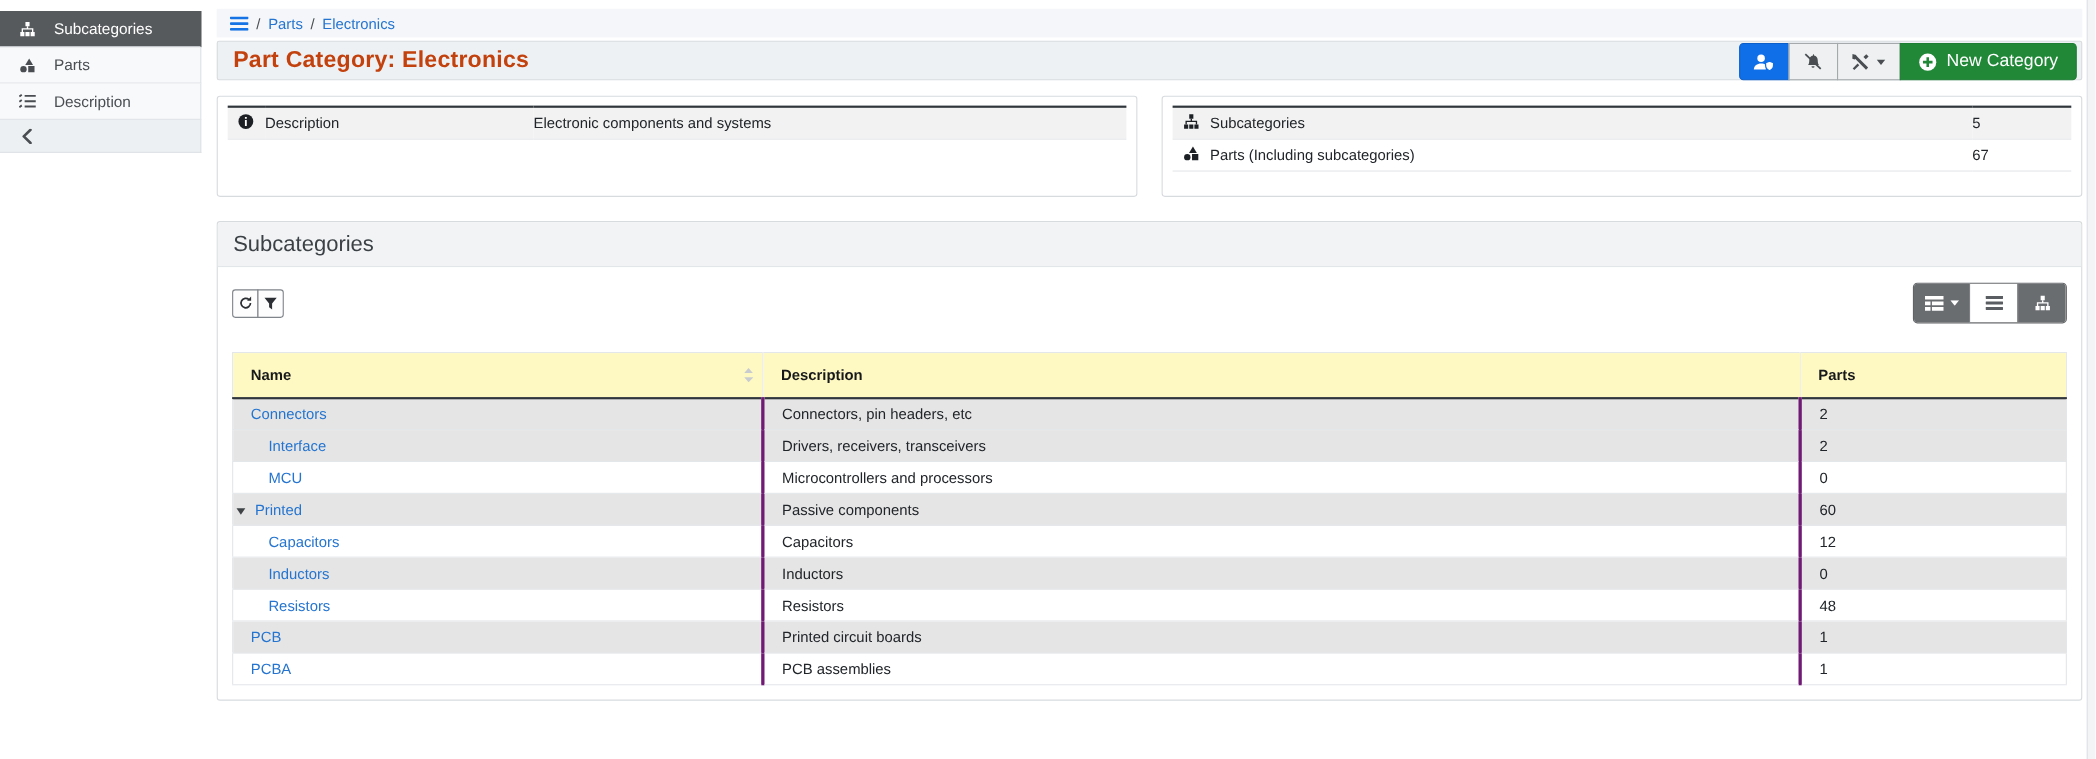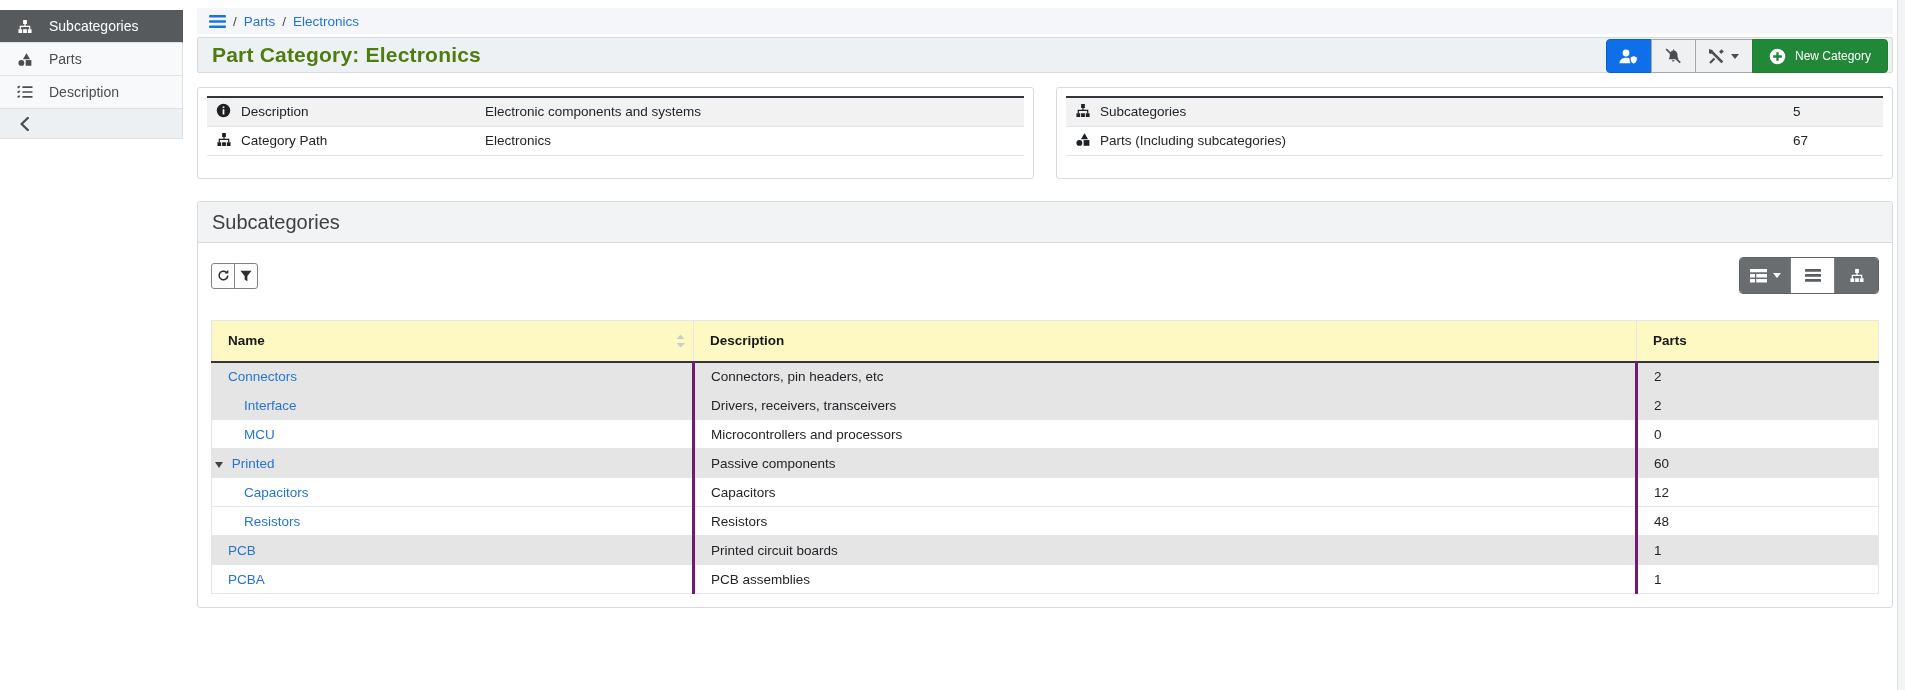--- a/index.html
+++ b/index.html
@@ -28,31 +28,31 @@
     display:flex; align-items:center; gap:7px; padding:0 12px; font-size:13.5px;
   }
   .crumb-sep { color:#4a4e52; }
   .crumb-link { color:#2575d0; text-decoration:none; cursor:pointer; }
   .menu-btn { display:flex; align-items:center; cursor:pointer; }
 
   .page-header {
     margin-top:3px; height:36px; background:#eef1f4; border:1px solid #d8dbde; border-radius:2px;
     display:flex; align-items:center; padding-left:14px; position:relative;
   }
-  .page-title { font-size:21px; font-weight:bold; color:#4d7c0f; letter-spacing:.2px; }
+  .page-title { font-size:21px; font-weight:bold; color:#c2410c; letter-spacing:.2px; }
 
   .header-buttons { position:absolute; right:4px; top:0; height:36px; display:flex; align-items:center; }
   .btn { height:34px; display:flex; align-items:center; justify-content:center; cursor:pointer; border:1px solid transparent; }
   .btn-user { width:46px; background:#0f6fe8; border-color:#0c5fc9; border-radius:4px 0 0 4px; color:#fff; }
   .btn-plain { background:#eef0f1; border-color:#a6a9ac; color:#4a4e52; margin-left:-1px; }
   .btn-bell { width:45px; }
   .btn-tools { width:58px; gap:6px; }
   .btn-new {
     background:#218838; border-color:#1e7e34; color:#fff; border-radius:0 4px 4px 0;
-    padding:0 16px; font-size:12px; gap:9px; margin-left:-1px;
+    padding:0 16px; font-size:16px; gap:9px; margin-left:-1px;
   }
 
   
   .info-row { display:flex; gap:22px; margin-top:14px; }
   .info-panel { flex:1; background:#fff; border:1px solid #d8dbde; border-radius:3px; padding:8px 9px 8px 9px; }
   .info-table { width:100%; border-collapse:collapse; border-top:2px solid #2f353a; font-size:13.5px; }
   .info-table td { height:29px; border-bottom:1px solid #e3e6e9; vertical-align:middle; }
   .info-table tr.striped { background:#f2f2f2; }
   .info-table td.ic-cell { width:34px; padding-left:9px; color:#1d2125; }
   .info-left .info-table td.lbl-cell { width:244px; }
@@ -226,30 +226,20 @@
     <td class="ic-cell"><span style="display: inline-flex; align-items: center;">
                   <svg width="15" height="15" viewBox="0 0 16 16">
                     <circle cx="8" cy="8" r="7.2" fill="currentColor"></circle>
                     <path fill="#ffffff" d="M7.1 6.6h1.8V12.2H7.1zM7.1 3.6h1.8v1.8H7.1z"></path>
                   </svg>
                 </span></td>
     <td class="lbl-cell">Description</td>
     <td class="val-cell">Electronic components and systems</td>
   </tr>
 
-  <tr>
-    <td class="ic-cell"><span style="display: inline-flex; align-items: center;">
-                  <svg width="16" height="15" viewBox="0 0 16 16">
-                    <path fill="currentColor" d="M6 1h4v4.2H6zM1 10.8h4V15H1zM6 10.8h4V15H6zM11 10.8h4V15h-4z"></path>
-                    <path stroke="currentColor" stroke-width="1.3" fill="none" d="M8 5.2v2.6M3 10.8V7.8h10v3M3 7.8h10"></path>
-                  </svg>
-                </span></td>
-    <td class="lbl-cell">Category Path</td>
-    <td class="val-cell">Electronics</td>
-  </tr>
 </tbody>
         <tfoot>
             <tr>
               <td colspan="3"></td>
             </tr>
           </tfoot>
       </table>
     </div>
     <div class="info-panel info-right">
       <table class="info-table">
@@ -416,20 +406,30 @@
     <td>
       <span class="name-inner lvl1">
         
         <a class="tree-link">Capacitors</a>
       </span>
     </td>
     <td>Capacitors</td>
     <td>12</td>
   </tr>
 
+  <tr class="striped">
+    <td>
+      <span class="name-inner lvl1">
+        
+        <a class="tree-link">Inductors</a>
+      </span>
+    </td>
+    <td>Inductors</td>
+    <td>0</td>
+  </tr>
 
   <tr>
     <td>
       <span class="name-inner lvl1">
         
         <a class="tree-link">Resistors</a>
       </span>
     </td>
     <td>Resistors</td>
     <td>48</td>

